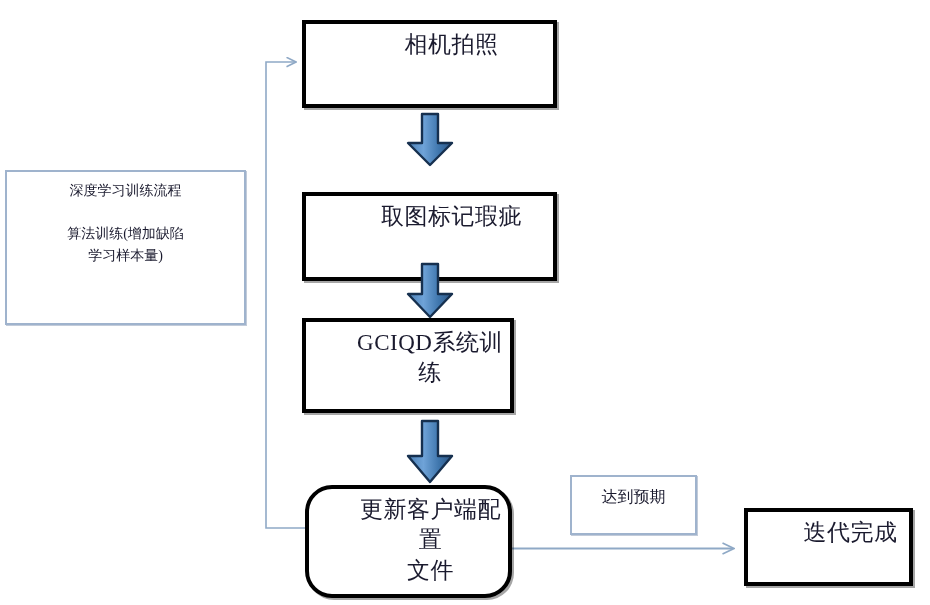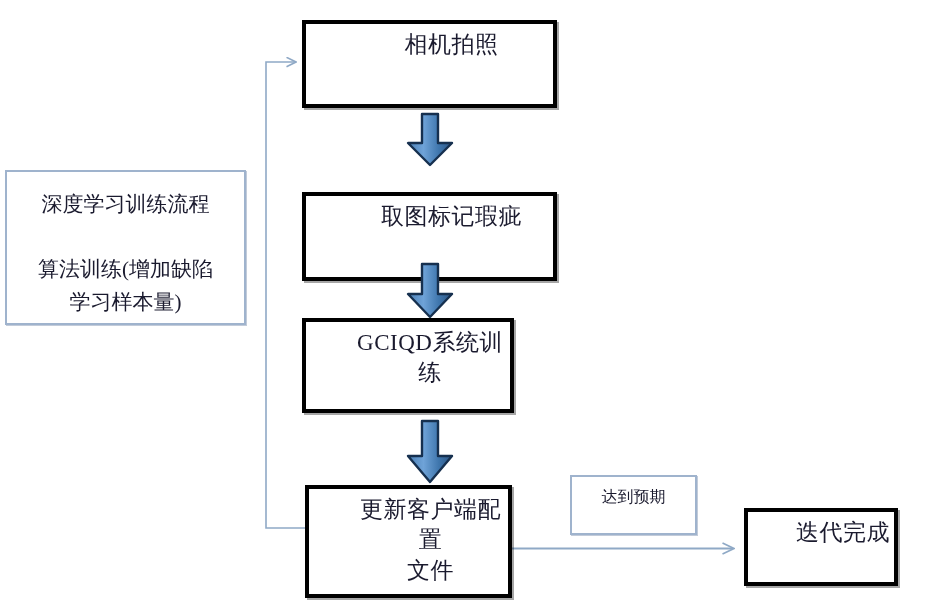--- a/index.html
+++ b/index.html
@@ -45,24 +45,24 @@
     position: absolute;
     background: #ffffff;
     border: 2px solid #9fb3cd;
     box-sizing: border-box;
     box-shadow: 1px 1px 0 rgba(120,140,170,0.45);
   }
   .note-box .note-text {
     position: absolute;
     left: 4px;
     right: 4px;
-    top: 16px;
+    top: 8px;
     text-align: center;
     color: #1a1a2e;
-    font-size: 21px;
+    font-size: 14px;
     line-height: 1.55;
     white-space: pre-line;
   }
   .label-box .note-text {
     top: 10px;
     font-size: 16px;
     line-height: 1.2;
   }
 
   
@@ -147,26 +147,26 @@
       <linearGradient id="agrad3" x1="0" y1="0" x2="1" y2="0">
         <stop offset="0%" stop-color="#4a7fb5"></stop>
         <stop offset="35%" stop-color="#6fa3d8"></stop>
         <stop offset="70%" stop-color="#3f76ad"></stop>
         <stop offset="100%" stop-color="#2d5583"></stop>
       </linearGradient>
     </defs>
     <path d="M19,2 L35,2 L35,37 L49,37 L27,63 L5,37 L19,37 Z" fill="url(#agrad3)" stroke="#16304f" stroke-width="2.4" stroke-linejoin="round"></path>
   </svg>
 
-  <div class="proc-box" style="left:305px; top:485px; width:207px; height:113px;">
+  <div class="proc-box" style="left:305px; top:485px; width:207px; height:113px;border-radius:27px;">
     <div class="box-text">更新客户端配置
 文件</div>
   </div>
 
   <div class="note-box label-box" style="left:570px; top:475px; width:127px; height:60px;">
     <div class="note-text">达到预期</div>
   </div>
 
-  <div class="proc-box" style="left:744px; top:508px; width:154px; height:78px;">
+  <div class="proc-box" style="left:744px; top:508px; width:169px; height:78px;">
     <div class="box-text">迭代完成</div>
   </div>
 
 </div>
 
 </body></html>

